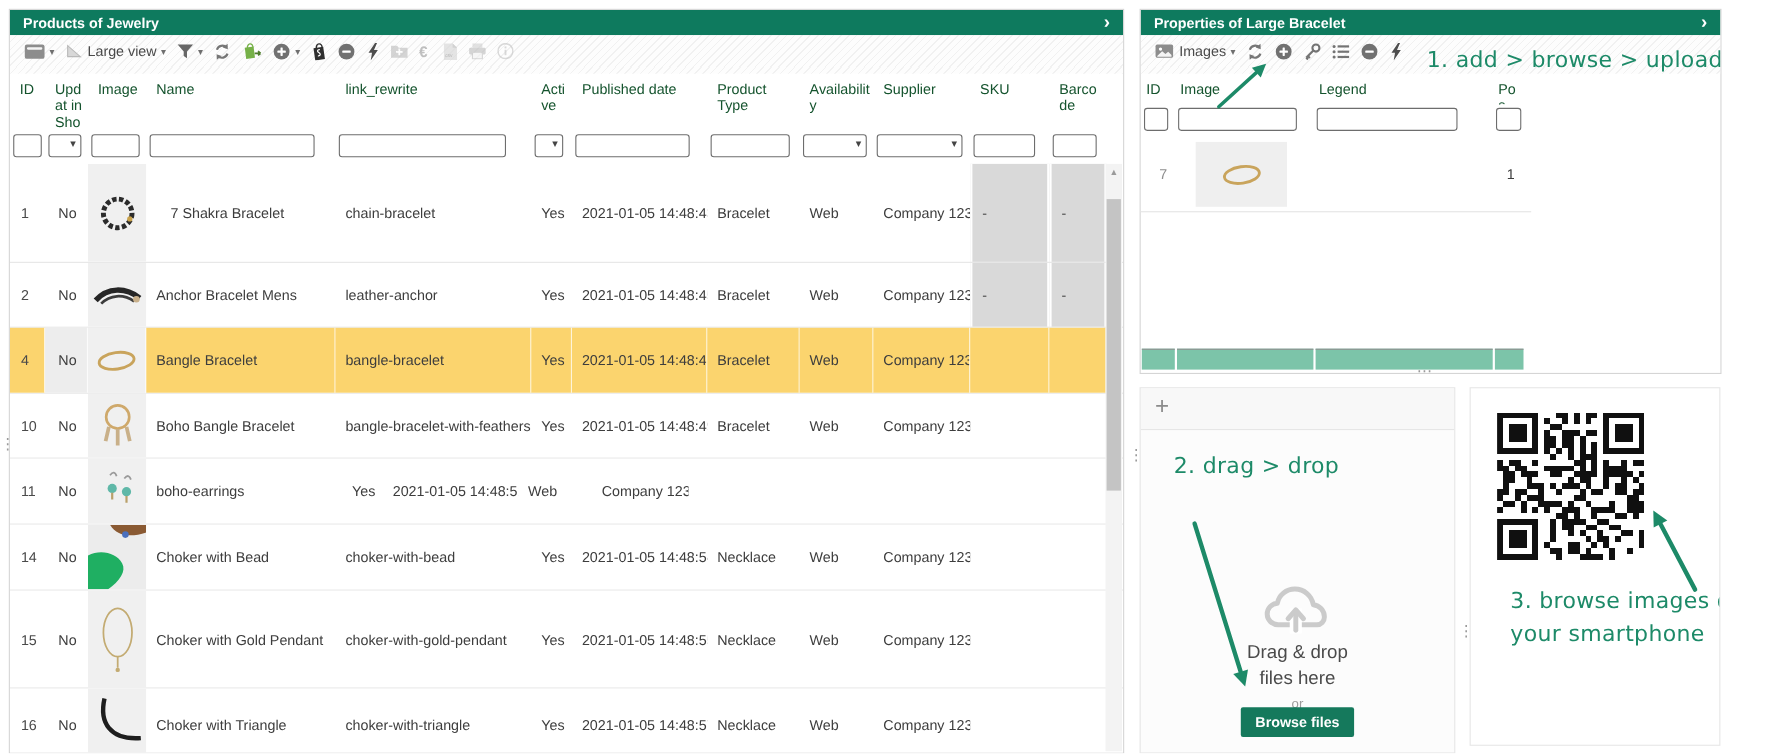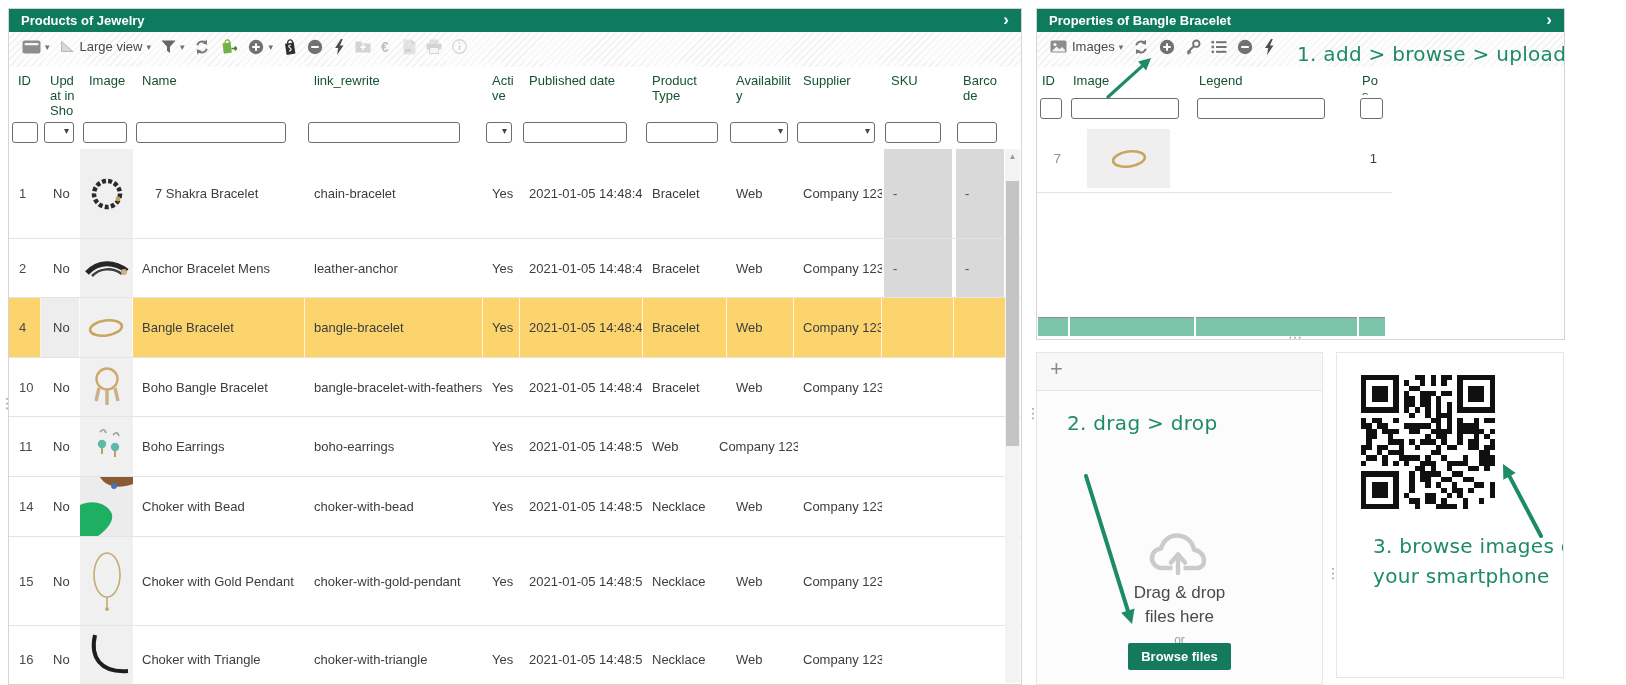--- a/index.html
+++ b/index.html
@@ -319,21 +319,20 @@
           <div class="cell img-cell" style="width: 53px;">
             <div class="img-box">
               <svg width="34" height="40" viewBox="0 0 34 40">
                 <path d="M10 5 q4 -5 6 1 M23 8 q4 -5 6 1" stroke="#9a9a9a" stroke-width="1.6" fill="none"></path>
                 <circle cx="12" cy="17" r="4.2" fill="#5fb8a8"></circle>
                 <circle cx="25" cy="20" r="4.2" fill="#5fb8a8"></circle>
                 <path d="M12 21 l0 6 M25 24 l0 6" stroke="#b9a06a" stroke-width="2"></path>
               </svg>
             </div>
           </div>
-          <div class="cell" style="width: 172px;">Boho Earrings</div>
           <div class="cell" style="width: 178px;">boho-earrings</div>
           <div class="cell" style="width: 37px;">Yes</div>
           <div class="cell" style="width: 123px;">2021-01-05 14:48:51</div>
           <div class="cell" style="width: 67px;">Web</div>
           <div class="cell" style="width: 88px;">Company 123</div>
           <div class="cell" style="width: 72px;"></div>
           <div class="cell" style="width: 52px;"></div>
         </div>
         <div class="row" style="height: 59px;">
           <div class="cell id-cell" style="width: 32px;">14</div>
@@ -402,21 +401,21 @@
         </div>
       </div>
     <div class="vscroll">
       <div class="up">▲</div>
       <div class="thumb"></div>
     </div>
   </div>
 
   <div class="panel" id="right-panel" style="left:1036px;top:8px;width:529px;height:332px;">
     <div class="panel-header">
-      <span>Properties of Bangle Bracelet</span>
+      <span>Properties of Large Bracelet</span>
       <span class="chev">›</span>
     </div>
     <div class="toolbar" id="right-toolbar">
         <span class="tb-item">
           <span style="display:inline-flex">
             <svg width="17" height="13" viewBox="0 0 17 13">
               <rect x="0.5" y="0.5" width="16" height="12" rx="1.5" fill="#8d8d8d"></rect>
               <circle cx="5" cy="4.6" r="1.5" fill="#fff"></circle>
               <path d="M2 11 L6.5 6.5 L9.5 9.2 L12 7 L15 10 V11.5 H2 Z" fill="#fff" opacity="0.9"></path>
             </svg>

